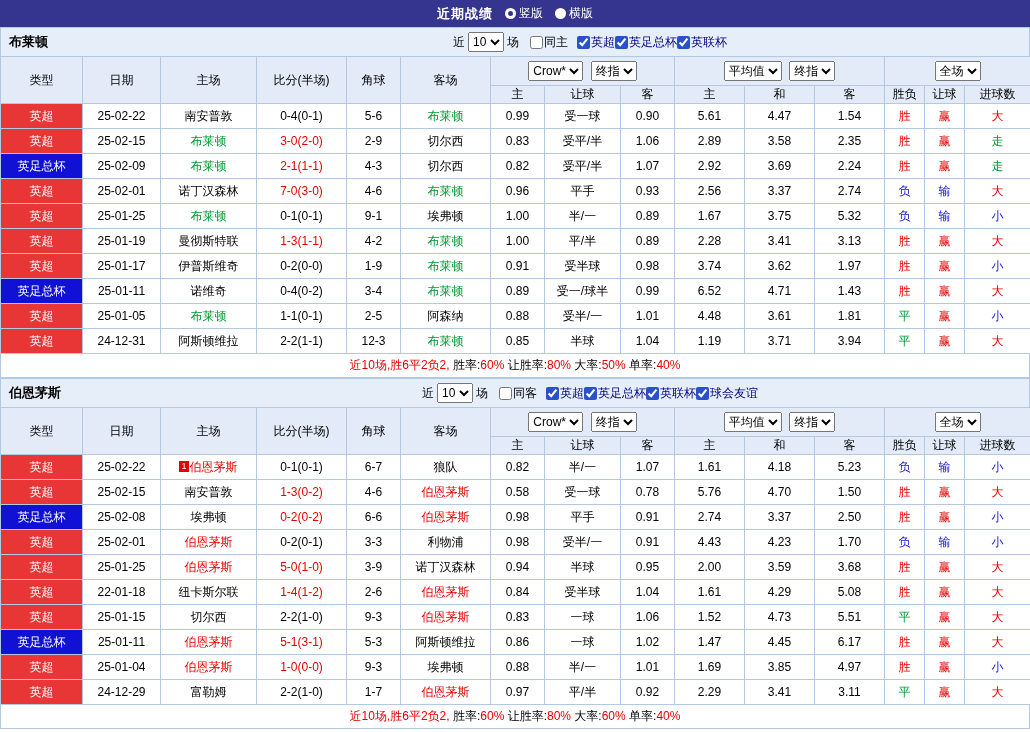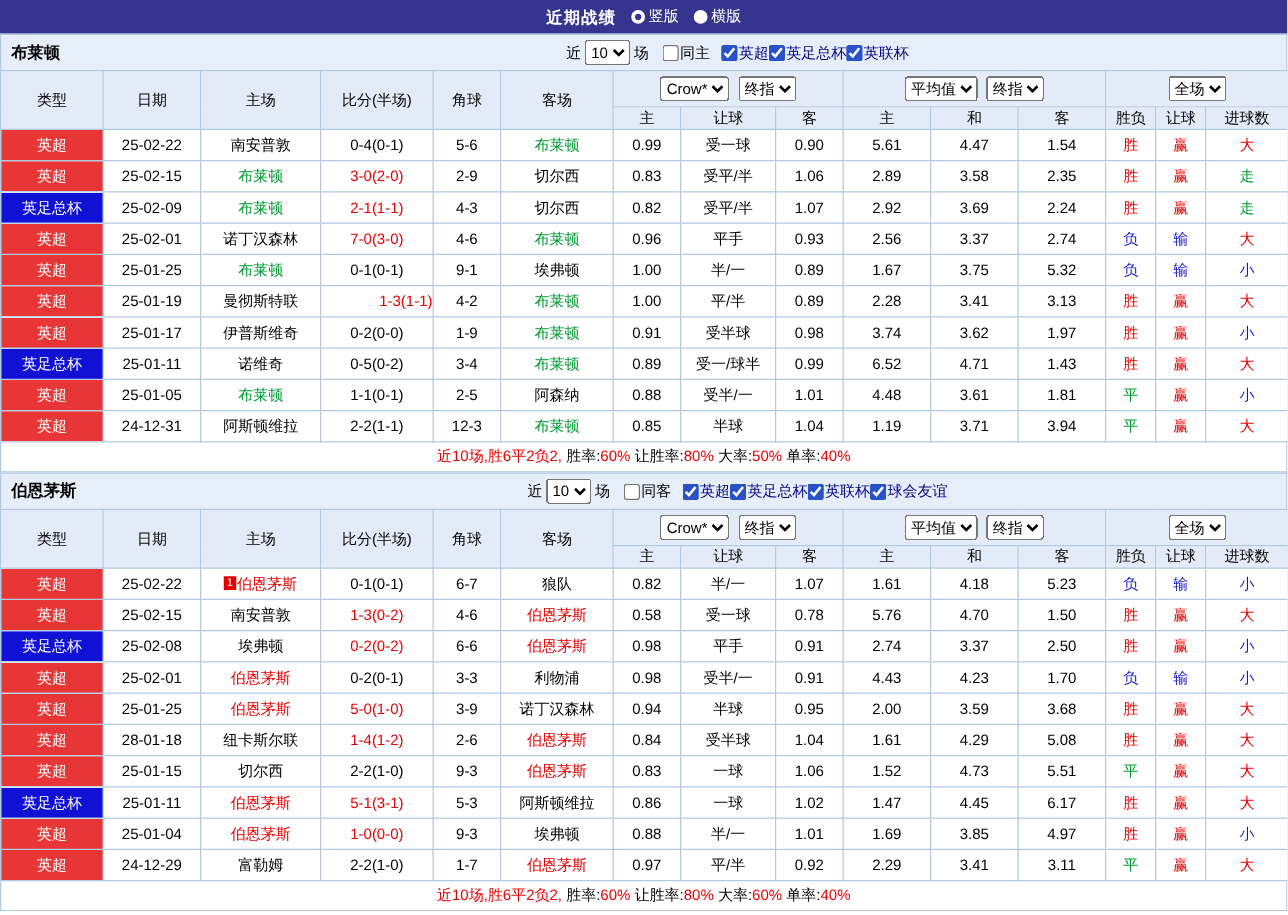--- a/index.html
+++ b/index.html
@@ -227,21 +227,21 @@
     <td>3.75</td>
     <td>5.32</td>
     <td style="color: rgb(21, 21, 204);">负</td>
     <td style="color: rgb(21, 21, 204);">输</td>
     <td style="color: rgb(21, 21, 204);">小</td>
   </tr>
         <tr>
     <td class="type-cell" style="background-color: rgb(232, 53, 53);">英超</td>
     <td>25-01-19</td>
     <td>曼彻斯特联</td>
-    <td style="color: rgb(230, 0, 0); text-align: right;">1-3(1-1)</td>
+    <td style="color: rgb(230, 0, 0);">1-3(1-1)</td>
     <td>4-2</td>
     <td style="color: rgb(0, 153, 51);">布莱顿</td>
     <td>1.00</td>
     <td>平/半</td>
     <td>0.89</td>
     <td>2.28</td>
     <td>3.41</td>
     <td>3.13</td>
     <td style="color: rgb(230, 0, 0);">胜</td>
     <td style="color: rgb(230, 0, 0);">赢</td>
@@ -261,21 +261,21 @@
     <td>3.62</td>
     <td>1.97</td>
     <td style="color: rgb(230, 0, 0);">胜</td>
     <td style="color: rgb(230, 0, 0);">赢</td>
     <td style="color: rgb(21, 21, 204);">小</td>
   </tr>
         <tr>
     <td class="type-cell" style="background-color: rgb(17, 17, 214);">英足总杯</td>
     <td>25-01-11</td>
     <td>诺维奇</td>
-    <td>0-5(0-2)</td>
+    <td>0-4(0-2)</td>
     <td>3-4</td>
     <td style="color: rgb(0, 153, 51);">布莱顿</td>
     <td>0.89</td>
     <td>受一/球半</td>
     <td>0.99</td>
     <td>6.52</td>
     <td>4.71</td>
     <td>1.43</td>
     <td style="color: rgb(230, 0, 0);">胜</td>
     <td style="color: rgb(230, 0, 0);">赢</td>
@@ -485,21 +485,21 @@
     <td>0.95</td>
     <td>2.00</td>
     <td>3.59</td>
     <td>3.68</td>
     <td style="color: rgb(230, 0, 0);">胜</td>
     <td style="color: rgb(230, 0, 0);">赢</td>
     <td style="color: rgb(230, 0, 0);">大</td>
   </tr>
         <tr>
     <td class="type-cell" style="background-color: rgb(232, 53, 53);">英超</td>
-    <td>28-01-18</td>
+    <td>22-01-18</td>
     <td>纽卡斯尔联</td>
     <td style="color: rgb(230, 0, 0);">1-4(1-2)</td>
     <td>2-6</td>
     <td style="color: rgb(230, 0, 0);">伯恩茅斯</td>
     <td>0.84</td>
     <td>受半球</td>
     <td>1.04</td>
     <td>1.61</td>
     <td>4.29</td>
     <td>5.08</td>

